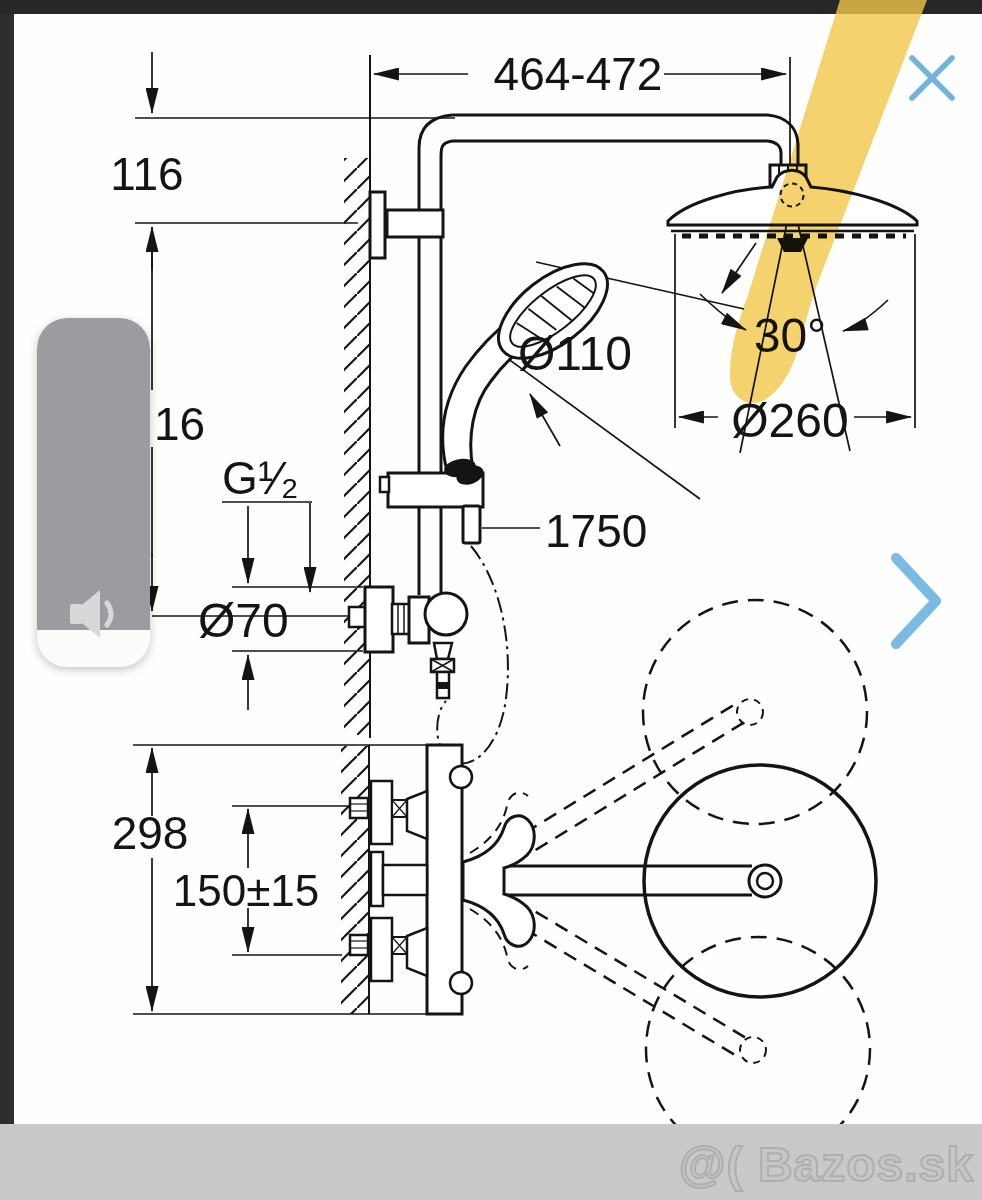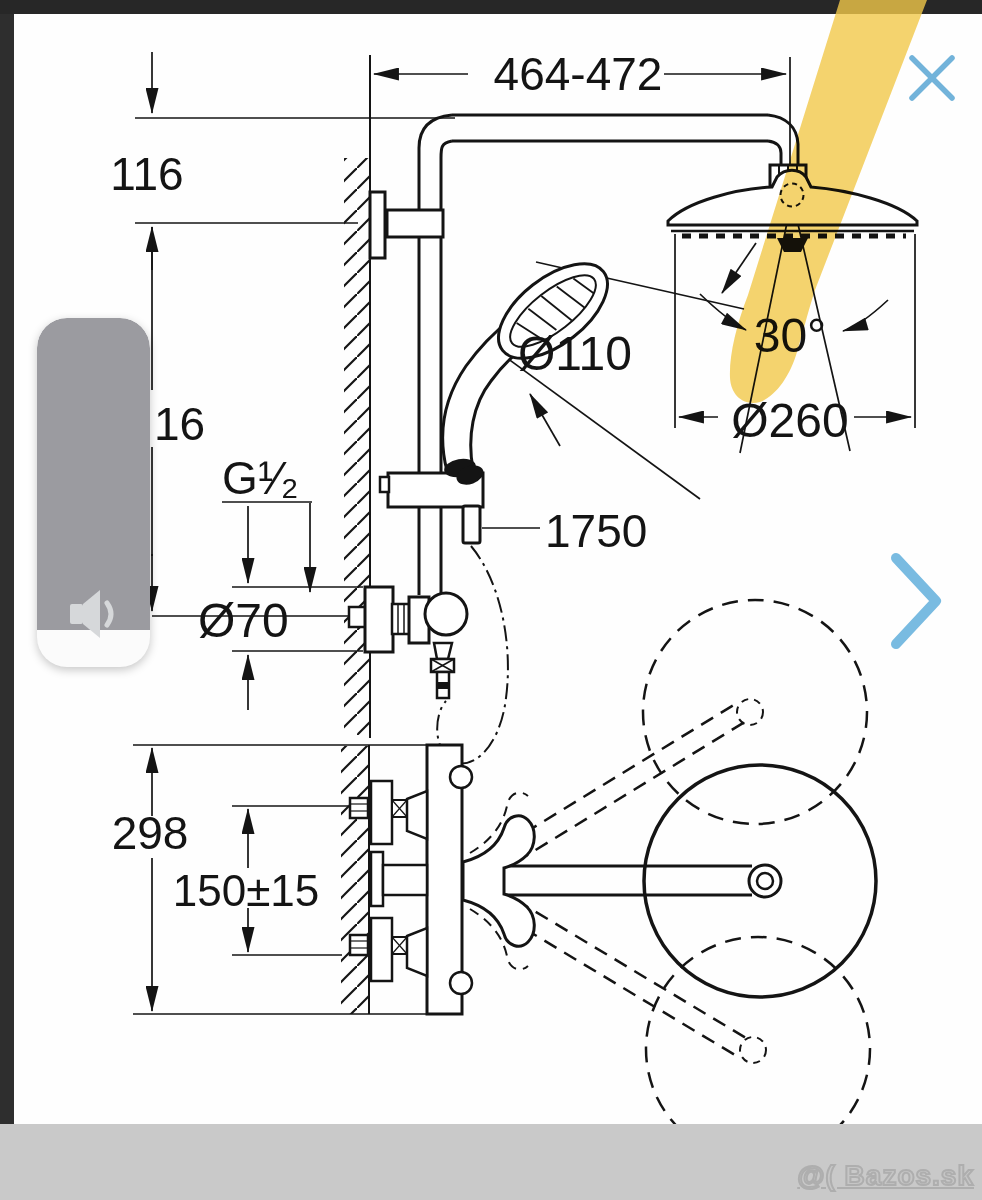--- a/index.html
+++ b/index.html
@@ -11,22 +11,22 @@
   #drawing{position:absolute;left:0;top:0;z-index:1;}
   .dim-text{font-family:"Liberation Sans",sans-serif;fill:#141414;}
   .close-btn{position:absolute;left:906px;top:52px;width:52px;height:52px;z-index:2;cursor:pointer;}
   .next-btn{position:absolute;left:888px;top:550px;width:60px;height:102px;z-index:2;cursor:pointer;}
   .volume-pill{position:absolute;left:37px;top:318px;width:113px;height:349px;background:#fbfbfb;
        border-radius:30px;box-shadow:0 3px 10px rgba(0,0,0,.22);z-index:2;overflow:hidden;}
   .volume-fill{position:absolute;left:0;top:0;width:113px;height:312px;background:#9b9ba0;
        border-radius:30px 30px 0 0;}
   .speaker{position:absolute;left:33px;top:270px;}
   .footer{position:absolute;left:0;top:1124px;width:982px;height:76px;background:#c9c9c9;z-index:3;}
-  .watermark{position:absolute;right:8px;bottom:8px;font-size:28px;font-weight:bold;
-       color:#c6c6c6;-webkit-text-stroke:2px #aeaeae;letter-spacing:1px;text-decoration:underline;}
+  .watermark{position:absolute;right:8px;bottom:8px;font-size:48px;font-weight:bold;
+       color:#c6c6c6;-webkit-text-stroke:2px #aeaeae;letter-spacing:1px;}
 </style>
 </head>
 <body>
 
 <div class="frame-top"></div>
 <div class="frame-left"></div>
 <div class="canvas"></div>
 
 <svg id="drawing" width="982" height="1200" viewBox="0 0 982 1200">
   <defs>

